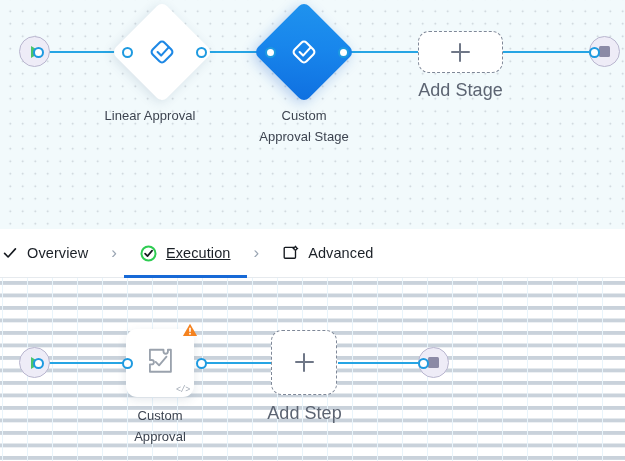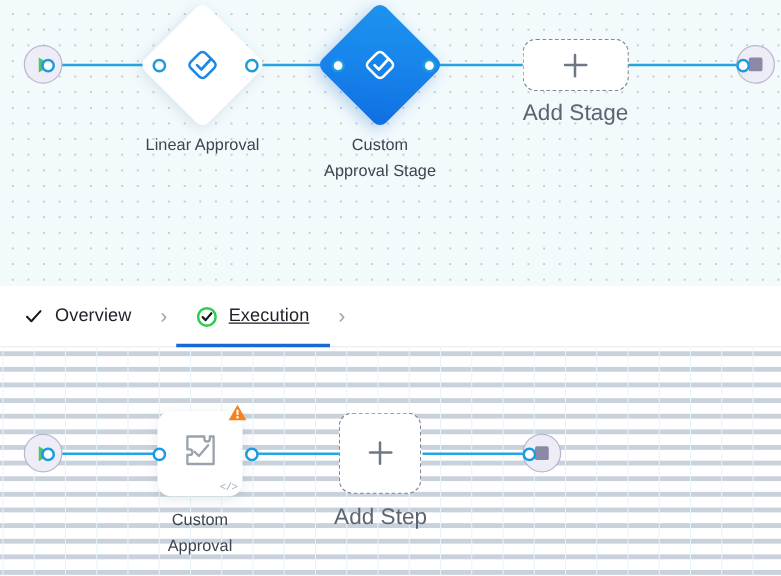--- a/index.html
+++ b/index.html
@@ -34,21 +34,20 @@
 
   
   .tab-bar {
     position: absolute;
     left: 0; top: 229px;
     width: 625px;
     height: 49px;
     background: #ffffff;
     display: flex;
     align-items: center;
-    padding-left: 17px;
     border-bottom: 1px solid #e6eaee;
   }
   .tab {
     display: flex;
     align-items: center;
     gap: 9px;
     height: 49px;
     padding: 0 2px;
     cursor: pointer;
     position: relative;
@@ -252,21 +251,21 @@
     <div class="diamond plain" style="left:126px; top:16px;">
       <span class="dicon">
         <svg width="32" height="32" viewBox="0 0 32 32" fill="none">
           <rect x="7.6" y="7.6" width="16.8" height="16.8" rx="3.6" transform="rotate(45 16 16)" stroke="#1e88e5" stroke-width="2.1"></rect>
           <path d="M11.6 16.1 L15.1 19.6 L22.4 11.6" stroke="#1e88e5" stroke-width="2.1" stroke-linecap="round" stroke-linejoin="round"></path>
         </svg>
       </span>
     </div>
     <div class="port" style="left:122px; top:46.5px;"></div>
     <div class="port" style="left:196px; top:46.5px;"></div>
-    <div class="node-label" style="left:92px; top:105px; width:140px;">Linear Approval</div>
+    <div class="node-label" style="left:80px; top:105px; width:140px;">Linear Approval</div>
 
     <div class="diamond selected" style="left:268px; top:16px;">
       <span class="dicon">
         <svg width="32" height="32" viewBox="0 0 32 32" fill="none">
           <rect x="7.6" y="7.6" width="16.8" height="16.8" rx="3.6" transform="rotate(45 16 16)" stroke="#ffffff" stroke-width="2.1"></rect>
           <path d="M11.6 16.1 L15.1 19.6 L22.4 11.6" stroke="#ffffff" stroke-width="2.1" stroke-linecap="round" stroke-linejoin="round"></path>
         </svg>
       </span>
     </div>
     <div class="port" style="left:265px; top:46.5px;"></div>
@@ -303,20 +302,30 @@
         <svg width="17" height="17" viewBox="0 0 17 17" fill="none">
           <circle cx="8.5" cy="8.5" r="7" stroke="#2ecc52" stroke-width="2"></circle>
           <path d="M5.1 8.7 L7.5 11.1 L12.1 5.6" stroke="#15191f" stroke-width="1.7" stroke-linecap="round" stroke-linejoin="round"></path>
         </svg>
       </span>
       <span class="tab-label">Execution</span>
     </div>
 
     <span class="tab-sep">›</span>
 
+    <div class="tab">
+      <span class="tab-icon">
+        <svg width="17" height="17" viewBox="0 0 17 17" fill="none">
+          <path d="M11.6 2.4 H3.1 A0.9 0.9 0 0 0 2.2 3.3 V12.3 A0.9 0.9 0 0 0 3.1 13.2 H12.6 A0.9 0.9 0 0 0 13.5 12.3 V6.4" stroke="#15191f" stroke-width="1.35" stroke-linecap="round" stroke-linejoin="round"></path>
+          <circle cx="13.4" cy="3.4" r="1.55" stroke="#15191f" stroke-width="1.25"></circle>
+          <path d="M13.4 1.0 V1.9 M13.4 4.9 V5.8 M11.0 3.4 H11.9 M14.9 3.4 H15.8" stroke="#15191f" stroke-width="1.05" stroke-linecap="round"></path>
+        </svg>
+      </span>
+      <span class="tab-label">Advanced</span>
+    </div>
   </div>
 
   <div class="step-canvas">
 
     <div class="edge" style="left:38px; top:84px; width:92px;"></div>
     <div class="edge" style="left:198px; top:84px; width:74px;"></div>
     <div class="edge" style="left:338px; top:84px; width:86px;"></div>
 
     <div class="terminal" style="left:19px; top:69px;">
       <div class="play-tri"></div>

